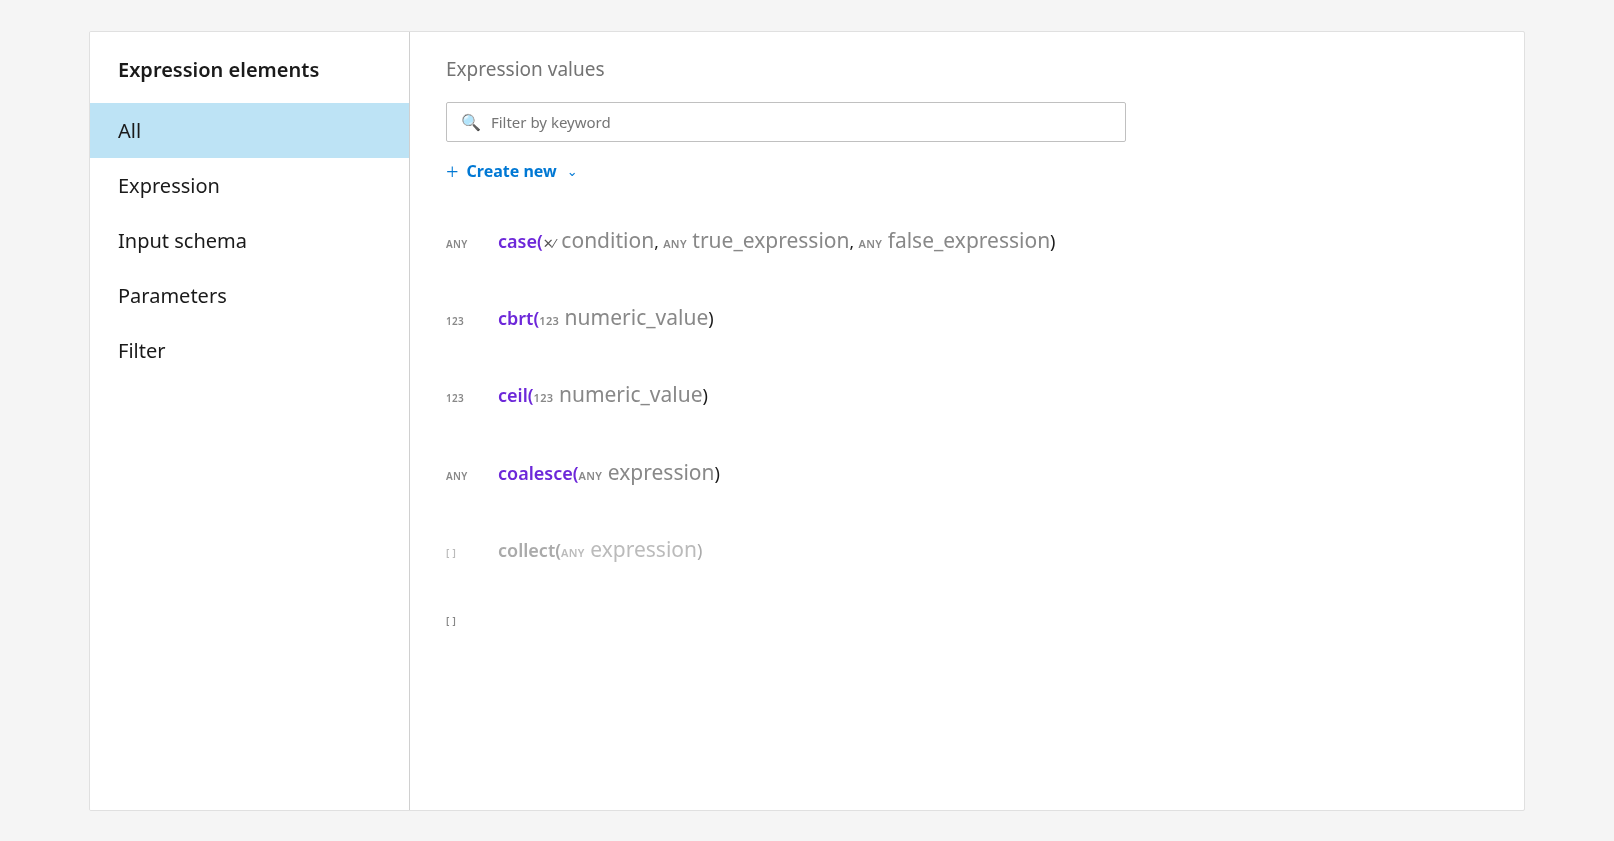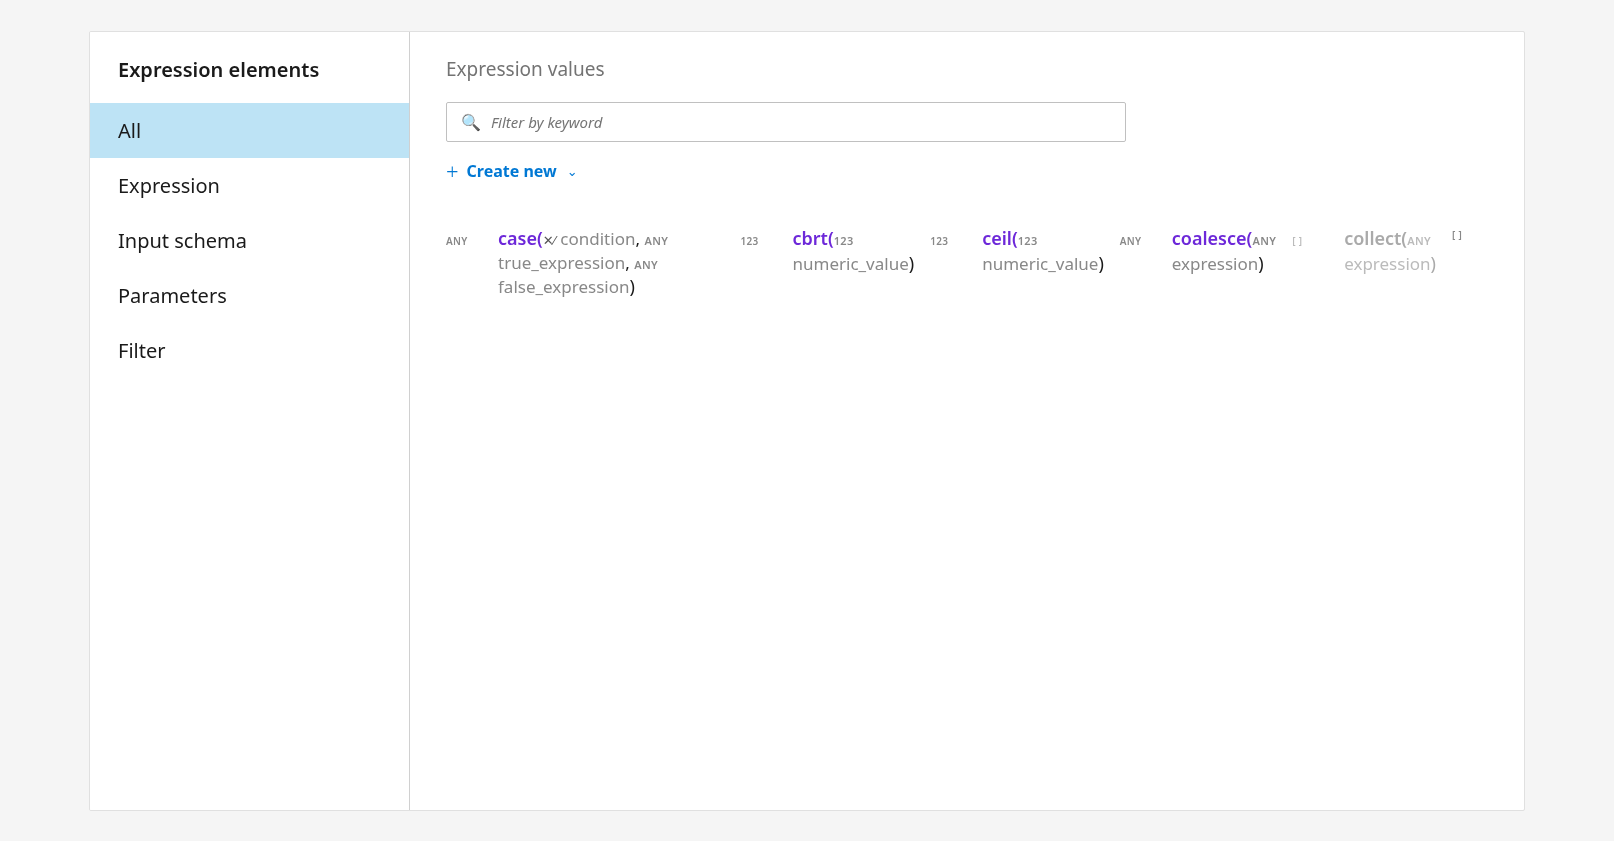--- a/index.html
+++ b/index.html
@@ -70,21 +70,20 @@
       background: #fff;
     }
     .search-bar input {
       border: none;
       outline: none;
       font-size: 15px;
       color: #ec4899;
       width: 100%;
       background: transparent;
       font-family: inherit;
-      font-style: italic;
     }
     .search-icon {
       color: #0078d4;
       font-size: 16px;
       margin-right: 10px;
       flex-shrink: 0;
     }
     .create-new-btn {
       display: flex;
       align-items: center;
@@ -107,21 +106,21 @@
       font-size: 16px;
       font-weight: 700;
     }
     .create-new-chevron {
       font-size: 13px;
       margin-left: 2px;
     }
     
     .function-list {
       display: flex;
-      flex-direction: row;
+      flex-direction: column;
       gap: 16px;
     }
     .function-item {
       display: flex;
       align-items: baseline;
       padding: 16px 0;
       border-bottom: none;
       gap: 16px;
     }
     .type-badge {
@@ -154,21 +153,21 @@
       color: #1a1a1a;
     }
     .fn-param-type {
       font-size: 11px;
       font-weight: 600;
       color: #888;
       vertical-align: middle;
       letter-spacing: 0.03em;
     }
     .fn-param-name {
-      font-size: 17px;
+      font-size: 21px;
       color: #888;
     }
     .fn-sep {
       font-size: 17px;
       color: #1a1a1a;
     }
     .fn-condition-icon {
       font-size: 14px;
       color: #555;
       vertical-align: middle;

